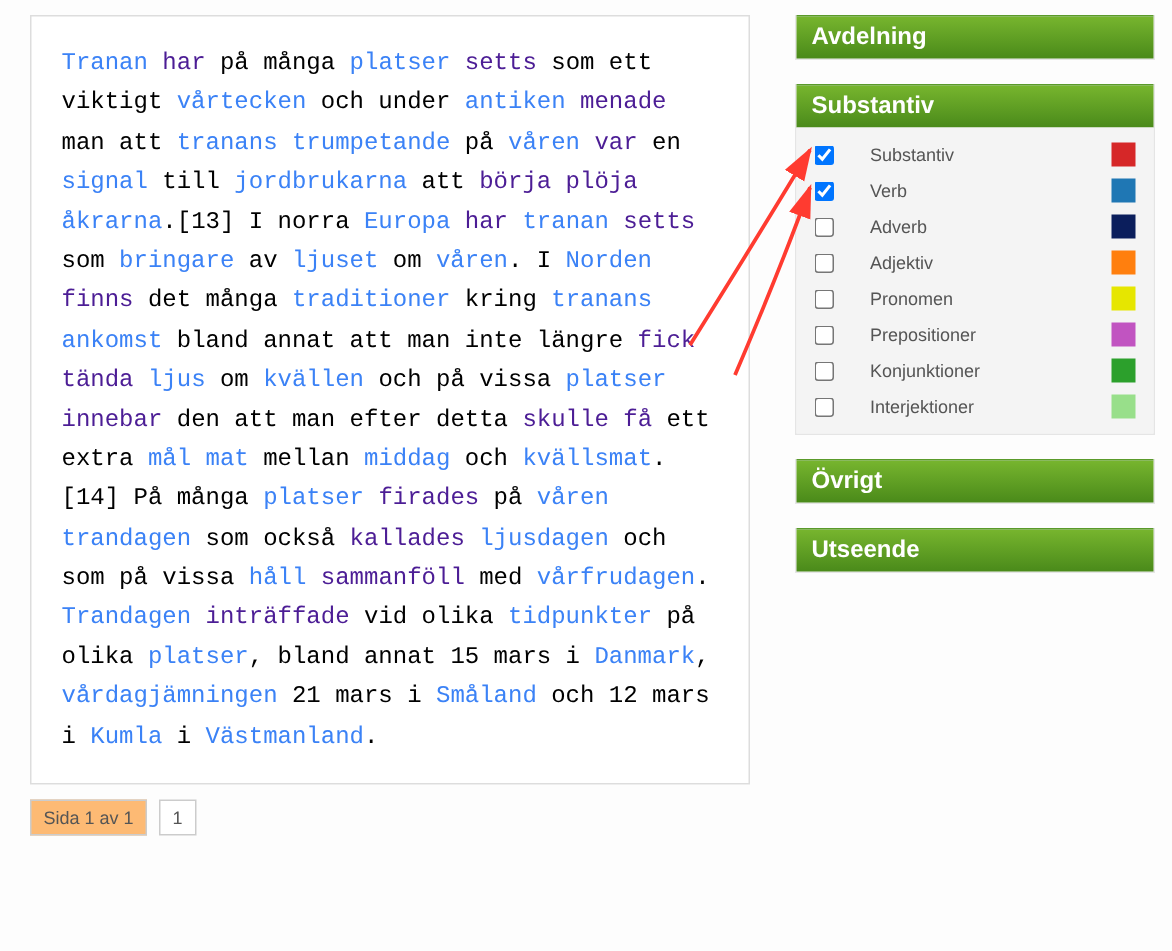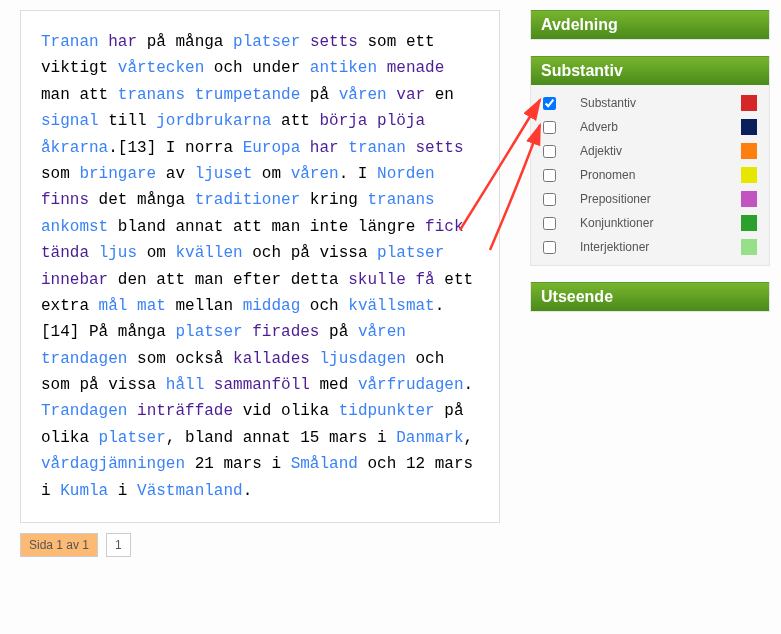--- a/index.html
+++ b/index.html
@@ -85,20 +85,25 @@
 
     <div class="panel">
       <div class="panel-header">Substantiv</div>
       <div class="panel-body" id="class-list">
           <div class="class-row">
             <input type="checkbox" checked="" style="">
             <span class="class-label">Substantiv</span>
             <span class="swatch" style="background: rgb(214, 39, 40);"></span>
           </div>
           <div class="class-row">
+            <input type="checkbox" checked="" style="">
+            <span class="class-label">Verb</span>
+            <span class="swatch" style="background: rgb(31, 119, 180);"></span>
+          </div>
+          <div class="class-row">
             <input type="checkbox" style="">
             <span class="class-label">Adverb</span>
             <span class="swatch" style="background: rgb(11, 30, 92);"></span>
           </div>
           <div class="class-row">
             <input type="checkbox" style="">
             <span class="class-label">Adjektiv</span>
             <span class="swatch" style="background: rgb(255, 127, 14);"></span>
           </div>
           <div class="class-row">
@@ -117,20 +122,23 @@
             <span class="swatch" style="background: rgb(44, 160, 44);"></span>
           </div>
           <div class="class-row">
             <input type="checkbox" style="">
             <span class="class-label">Interjektioner</span>
             <span class="swatch" style="background: rgb(152, 223, 138);"></span>
           </div>
         </div>
     </div>
 
+    <div class="panel">
+      <div class="panel-header">Övrigt</div>
+    </div>
 
     <div class="panel">
       <div class="panel-header">Utseende</div>
     </div>
   </div>
 </div>
 
 <svg class="arrow-layer" width="781" height="634" style="left:0;top:0">
   <defs>
     <marker id="ah" markerWidth="10" markerHeight="10" refX="8" refY="3" orient="auto">

